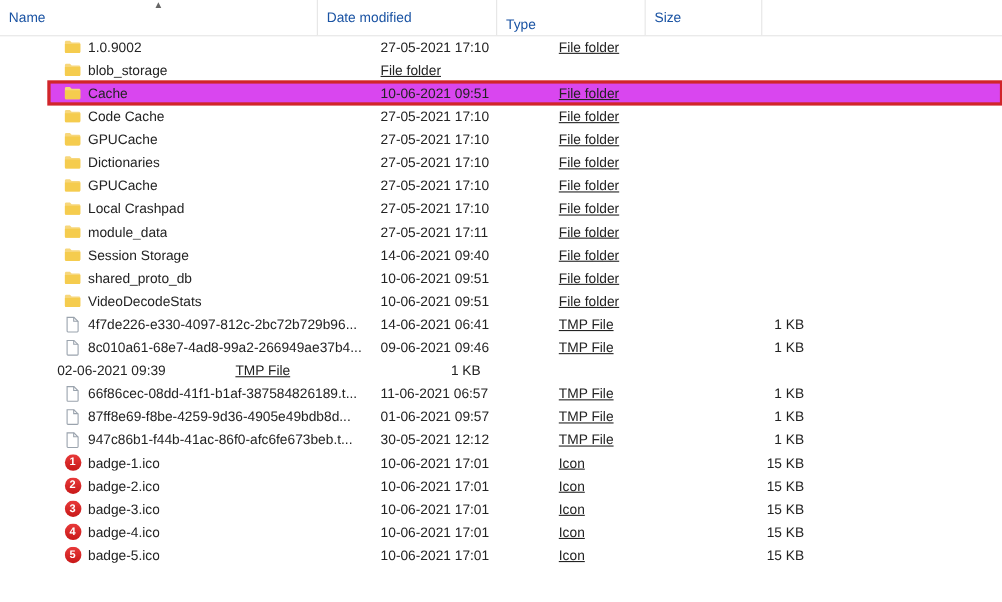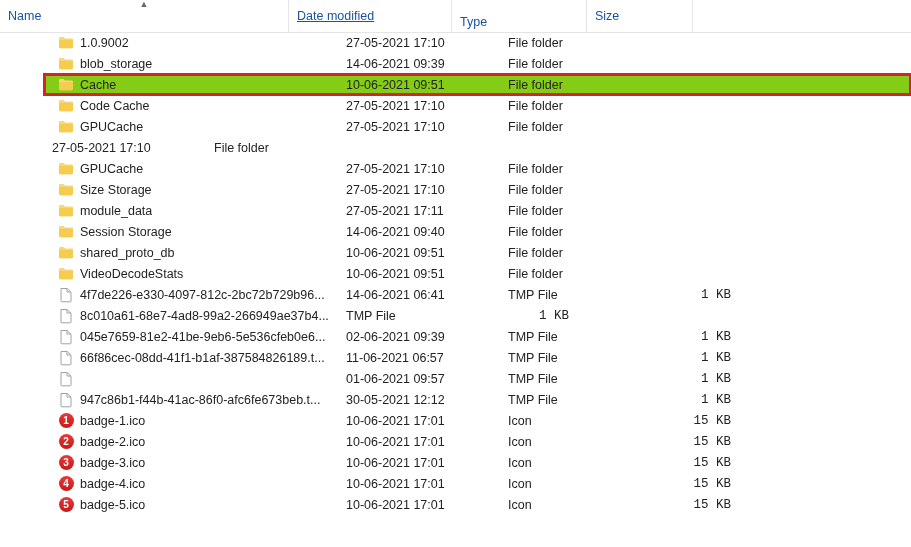--- a/index.html
+++ b/index.html
@@ -28,21 +28,21 @@
     padding: 0 8px;
     font-size: 12.5px;
     color: #1a53a3;
     position: relative;
     cursor: default;
   }
   .col-divider {
     width: 1px; background: #e5e5e5;
   }
   .col-name  { flex: 0 0 272px; }
-  .col-date  { flex: 0 0 146px; text-decoration: underline; }
+  .col-date  { flex: 0 0 146px; }
   .col-type  { flex: 0 0 118px; margin-top: 12px; }
   .col-size  { flex: 0 0 89px; }
   .col-pad   { flex: 1 1 auto; }
 
   .sort-indicator {
     position: absolute;
     left: 50%; transform: translateX(-50%);
     top: 0px;
     font-size: 9px; line-height: 9px;
     color: #666;
@@ -61,26 +61,26 @@
     margin-left: 44px;
   }
   .row .cell {
     padding: 0 8px;
     overflow: hidden; white-space: nowrap; text-overflow: ellipsis;
     font-size: 12.5px;
     color: #232323;
   }
   .row .cell-name { flex: 0 0 272px; display: flex; align-items: center; gap: 6px; padding-left: 14px;}
   .row .cell-date { flex: 0 0 146px; }
-  .row .cell-type { flex: 0 0 118px; }
-  .row .cell-size { flex: 0 0 89px; text-align: right; padding-right: 16px; font-family: Liberation Mono, monospace;}
+  .row .cell-type { flex: 0 0 118px; text-decoration: underline; }
+  .row .cell-size { flex: 0 0 89px; text-align: right; padding-right: 16px;}
   .row .cell-pad  { flex: 1 1 auto; }
 
   .row.selected {
-    background: #84cc16;
+    background: #d946ef;
   }
   .row.highlight {
     outline: 3px solid #d1252b;
     outline-offset: -2px;
     position: relative;
     z-index: 5;
   }
 
   
   .icon {
@@ -145,21 +145,20 @@
       <div class="row">
         <div class="cell cell-name">
           <span class="icon folder-icon">
             <svg width="16" height="16" viewBox="0 0 16 16">
               <path d="M1 3.2C1 2.54 1.54 2 2.2 2h3.4l1.5 1.6h6.7c.66 0 1.2.54 1.2 1.2V12c0 .66-.54 1.2-1.2 1.2H2.2C1.54 13.2 1 12.66 1 12V3.2z" fill="#f7d77c"></path>
               <path d="M1 5h14v7c0 .66-.54 1.2-1.2 1.2H2.2C1.54 13.2 1 12.66 1 12V5z" fill="#f5cc4e"></path>
             </svg>
           </span>
           <span class="name-text">blob_storage</span>
         </div>
-        <div class="cell cell-date">14-06-2021 09:39</div>
         <div class="cell cell-type">File folder</div>
         <div class="cell cell-size"></div>
         <div class="cell cell-pad"></div>
       </div>
       <div class="row selected highlight">
         <div class="cell cell-name">
           <span class="icon folder-icon">
             <svg width="16" height="16" viewBox="0 0 16 16">
               <path d="M1 3.2C1 2.54 1.54 2 2.2 2h3.4l1.5 1.6h6.7c.66 0 1.2.54 1.2 1.2V12c0 .66-.54 1.2-1.2 1.2H2.2C1.54 13.2 1 12.66 1 12V3.2z" fill="#f7d77c"></path>
               <path d="M1 5h14v7c0 .66-.54 1.2-1.2 1.2H2.2C1.54 13.2 1 12.66 1 12V5z" fill="#f5cc4e"></path>
@@ -196,20 +195,29 @@
             </svg>
           </span>
           <span class="name-text">GPUCache</span>
         </div>
         <div class="cell cell-date">27-05-2021 17:10</div>
         <div class="cell cell-type">File folder</div>
         <div class="cell cell-size"></div>
         <div class="cell cell-pad"></div>
       </div>
       <div class="row">
+        <div class="cell cell-name">
+          <span class="icon folder-icon">
+            <svg width="16" height="16" viewBox="0 0 16 16">
+              <path d="M1 3.2C1 2.54 1.54 2 2.2 2h3.4l1.5 1.6h6.7c.66 0 1.2.54 1.2 1.2V12c0 .66-.54 1.2-1.2 1.2H2.2C1.54 13.2 1 12.66 1 12V3.2z" fill="#f7d77c"></path>
+              <path d="M1 5h14v7c0 .66-.54 1.2-1.2 1.2H2.2C1.54 13.2 1 12.66 1 12V5z" fill="#f5cc4e"></path>
+            </svg>
+          </span>
+          <span class="name-text">Dictionaries</span>
+        </div>
         <div class="cell cell-date">27-05-2021 17:10</div>
         <div class="cell cell-type">File folder</div>
         <div class="cell cell-size"></div>
         <div class="cell cell-pad"></div>
       </div>
       <div class="row">
         <div class="cell cell-name">
           <span class="icon folder-icon">
             <svg width="16" height="16" viewBox="0 0 16 16">
               <path d="M1 3.2C1 2.54 1.54 2 2.2 2h3.4l1.5 1.6h6.7c.66 0 1.2.54 1.2 1.2V12c0 .66-.54 1.2-1.2 1.2H2.2C1.54 13.2 1 12.66 1 12V3.2z" fill="#f7d77c"></path>
@@ -224,21 +232,21 @@
         <div class="cell cell-pad"></div>
       </div>
       <div class="row">
         <div class="cell cell-name">
           <span class="icon folder-icon">
             <svg width="16" height="16" viewBox="0 0 16 16">
               <path d="M1 3.2C1 2.54 1.54 2 2.2 2h3.4l1.5 1.6h6.7c.66 0 1.2.54 1.2 1.2V12c0 .66-.54 1.2-1.2 1.2H2.2C1.54 13.2 1 12.66 1 12V3.2z" fill="#f7d77c"></path>
               <path d="M1 5h14v7c0 .66-.54 1.2-1.2 1.2H2.2C1.54 13.2 1 12.66 1 12V5z" fill="#f5cc4e"></path>
             </svg>
           </span>
-          <span class="name-text">Size Storage</span>
+          <span class="name-text">Local Crashpad</span>
         </div>
         <div class="cell cell-date">27-05-2021 17:10</div>
         <div class="cell cell-type">File folder</div>
         <div class="cell cell-size"></div>
         <div class="cell cell-pad"></div>
       </div>
       <div class="row">
         <div class="cell cell-name">
           <span class="icon folder-icon">
             <svg width="16" height="16" viewBox="0 0 16 16">
@@ -316,62 +324,55 @@
       <div class="row">
         <div class="cell cell-name">
           <span class="icon file-icon">
             <svg width="16" height="16" viewBox="0 0 16 16">
               <path d="M3 1.5h6.2L13 5.3V14a.8.8 0 0 1-.8.8H3.8A.8.8 0 0 1 3 14V1.5z" fill="#fff" stroke="#9aa3ad" stroke-width="1"></path>
               <path d="M9 1.5V5h4" fill="none" stroke="#9aa3ad" stroke-width="1"></path>
             </svg>
           </span>
           <span class="name-text">8c010a61-68e7-4ad8-99a2-266949ae37b4...</span>
         </div>
+        <div class="cell cell-date">09-06-2021 09:46</div>
+        <div class="cell cell-type">TMP File</div>
+        <div class="cell cell-size">1 KB</div>
+        <div class="cell cell-pad"></div>
+      </div>
+      <div class="row">
+        <div class="cell cell-date">02-06-2021 09:39</div>
         <div class="cell cell-type">TMP File</div>
         <div class="cell cell-size">1 KB</div>
         <div class="cell cell-pad"></div>
       </div>
       <div class="row">
         <div class="cell cell-name">
           <span class="icon file-icon">
             <svg width="16" height="16" viewBox="0 0 16 16">
               <path d="M3 1.5h6.2L13 5.3V14a.8.8 0 0 1-.8.8H3.8A.8.8 0 0 1 3 14V1.5z" fill="#fff" stroke="#9aa3ad" stroke-width="1"></path>
               <path d="M9 1.5V5h4" fill="none" stroke="#9aa3ad" stroke-width="1"></path>
             </svg>
           </span>
-          <span class="name-text">045e7659-81e2-41be-9eb6-5e536cfeb0e6...</span>
-        </div>
-        <div class="cell cell-date">02-06-2021 09:39</div>
+          <span class="name-text">66f86cec-08dd-41f1-b1af-387584826189.t...</span>
+        </div>
+        <div class="cell cell-date">11-06-2021 06:57</div>
         <div class="cell cell-type">TMP File</div>
         <div class="cell cell-size">1 KB</div>
         <div class="cell cell-pad"></div>
       </div>
       <div class="row">
         <div class="cell cell-name">
           <span class="icon file-icon">
             <svg width="16" height="16" viewBox="0 0 16 16">
               <path d="M3 1.5h6.2L13 5.3V14a.8.8 0 0 1-.8.8H3.8A.8.8 0 0 1 3 14V1.5z" fill="#fff" stroke="#9aa3ad" stroke-width="1"></path>
               <path d="M9 1.5V5h4" fill="none" stroke="#9aa3ad" stroke-width="1"></path>
             </svg>
           </span>
-          <span class="name-text">66f86cec-08dd-41f1-b1af-387584826189.t...</span>
-        </div>
-        <div class="cell cell-date">11-06-2021 06:57</div>
-        <div class="cell cell-type">TMP File</div>
-        <div class="cell cell-size">1 KB</div>
-        <div class="cell cell-pad"></div>
-      </div>
-      <div class="row">
-        <div class="cell cell-name">
-          <span class="icon file-icon">
-            <svg width="16" height="16" viewBox="0 0 16 16">
-              <path d="M3 1.5h6.2L13 5.3V14a.8.8 0 0 1-.8.8H3.8A.8.8 0 0 1 3 14V1.5z" fill="#fff" stroke="#9aa3ad" stroke-width="1"></path>
-              <path d="M9 1.5V5h4" fill="none" stroke="#9aa3ad" stroke-width="1"></path>
-            </svg>
-          </span>
+          <span class="name-text">87ff8e69-f8be-4259-9d36-4905e49bdb8d...</span>
         </div>
         <div class="cell cell-date">01-06-2021 09:57</div>
         <div class="cell cell-type">TMP File</div>
         <div class="cell cell-size">1 KB</div>
         <div class="cell cell-pad"></div>
       </div>
       <div class="row">
         <div class="cell cell-name">
           <span class="icon file-icon">
             <svg width="16" height="16" viewBox="0 0 16 16">

